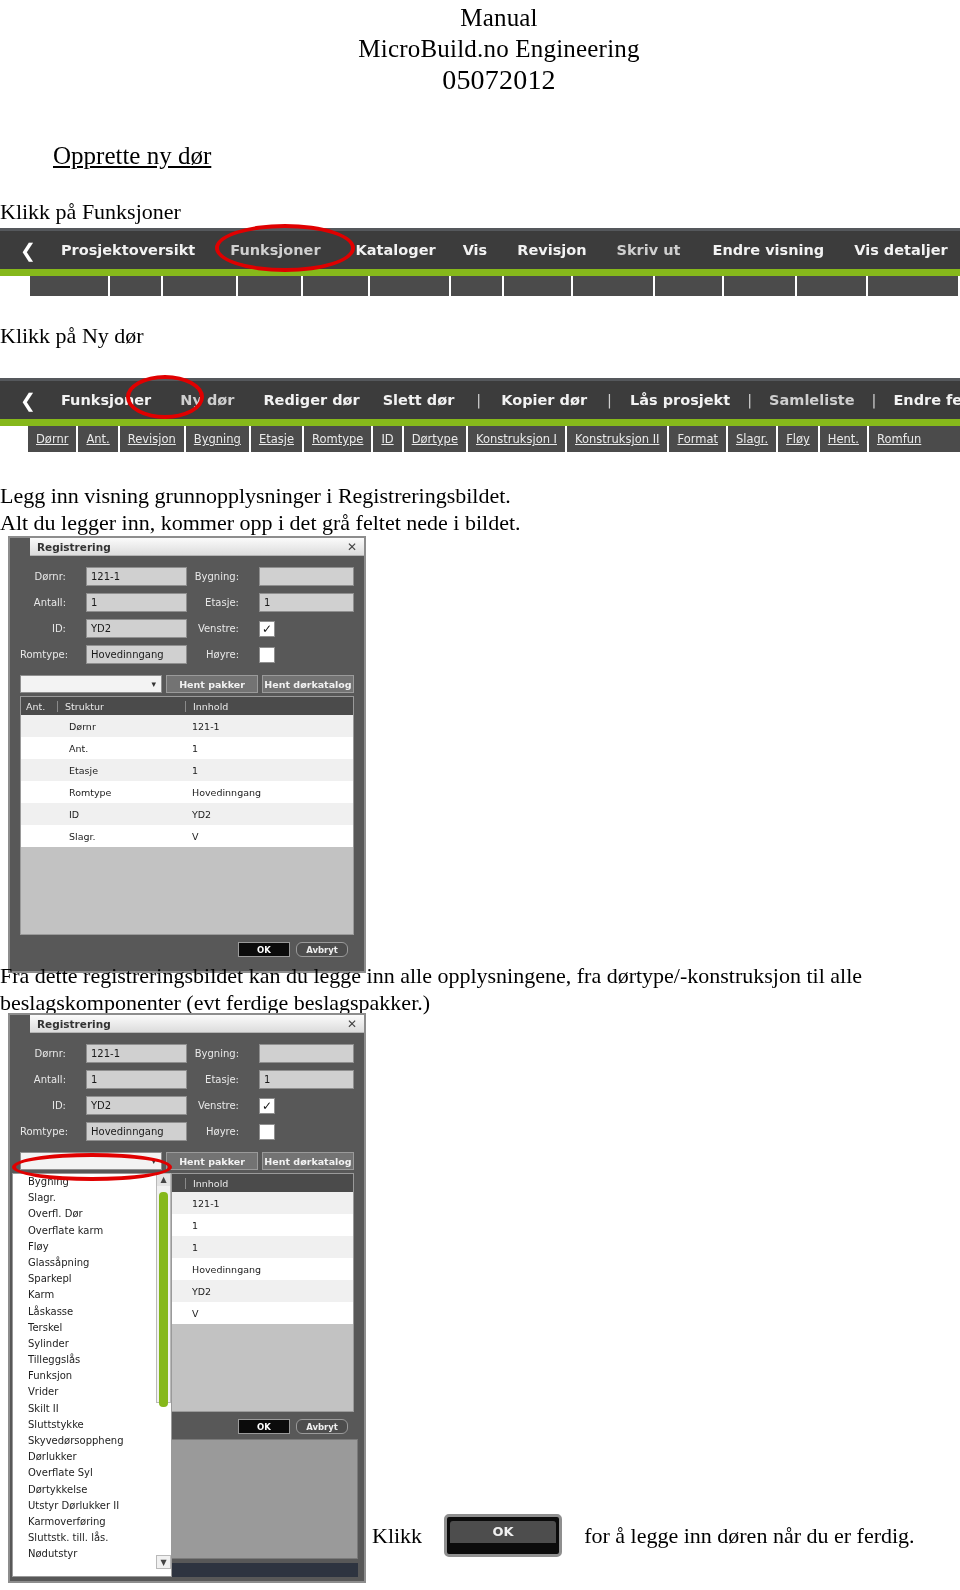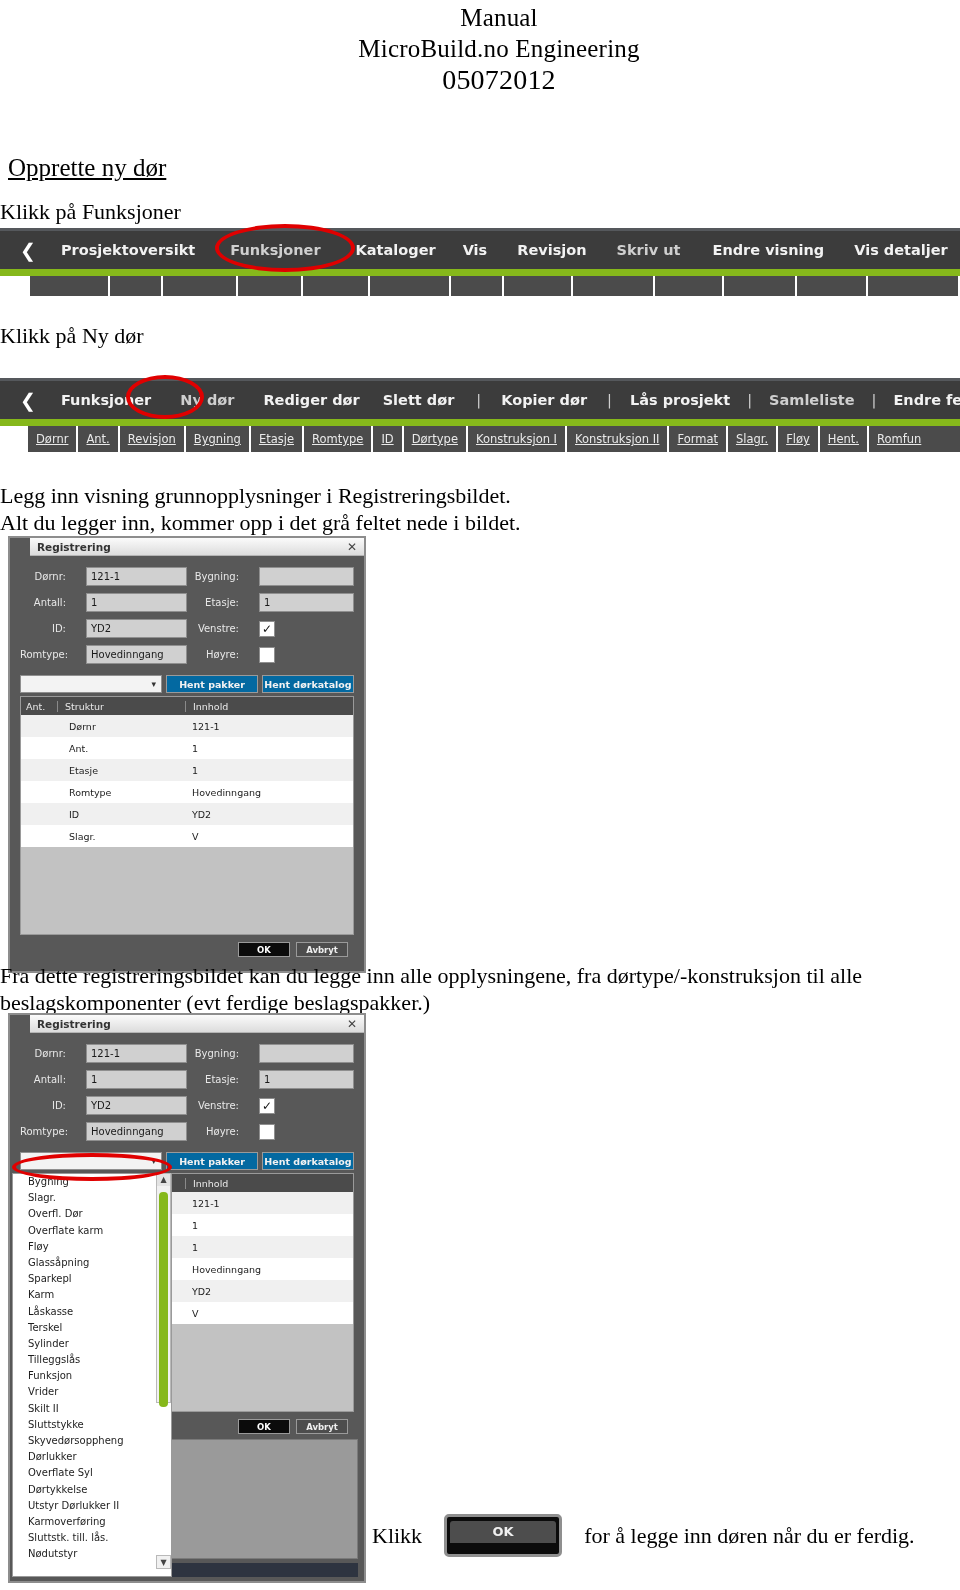--- a/index.html
+++ b/index.html
@@ -101,21 +101,21 @@
   }
 
   
   .comborow { display:flex; align-items:center; gap:4px; margin-top:4px; }
   .combo {
     width:142px; height:18px; background:#f3f3f3; border:1px solid #8f8f8f;
     display:flex; align-items:center; justify-content:flex-end;
     padding-right:5px; font-size:9px; color:#333; position:relative;
   }
   .btn-dark {
-    height:18px; background:#0369a1; border:1px solid #9a9a9a;
+    height:18px; background:#737373; border:1px solid #9a9a9a;
     color:#f2f2f2; font-size:9.5px; display:flex; align-items:center;
     justify-content:center; font-weight:bold; white-space:nowrap;
   }
   .btn-hentpakker { width:92px; }
   .btn-hentkat    { width:92px; }
 
   
   .tbl { margin-top:3px; border:1px solid #9a9a9a; background:#fff; }
   .tbl-head {
     display:flex; background:#4b4b4b; color:#e9e9e9; font-size:9.5px;
@@ -137,21 +137,21 @@
   .dlg-foot {
     display:flex; justify-content:flex-end; gap:6px;
     padding:7px 6px 6px 0;
   }
   .btn-ok, .btn-cancel {
     width:52px; height:15px; font-size:8.5px; font-weight:bold;
     display:flex; align-items:center; justify-content:center;
     border:1px solid #9a9a9a;
   }
   .btn-ok { background:#0b0b0b; color:#fff; }
-  .btn-cancel { background:#4d4d4d; color:#efefef; }
+  .btn-cancel { background:#4d4d4d; color:#efefef;border-radius:6px; }
 
   
   .dropdown {
     position:absolute; width:160px; background:#ffffff;
     border:1px solid #9a9a9a; font-family:"DejaVu Sans", sans-serif;
     z-index:30;
   }
   .dd-item {
     height:16.2px; line-height:16.2px; font-size:10px; color:#1c1c1c;
     padding-left:15px; white-space:nowrap;
@@ -177,21 +177,21 @@
 </style>
 </head>
 <body>
 
 <div class="doc-header">
   <div class="line l1">Manual</div>
   <div class="line l2">MicroBuild.no Engineering</div>
   <div class="line l3">05072012</div>
 </div>
 
-<div class="blk" style="top:154px;">
+<div class="blk" style="top:142px;padding-left:45px;">
   <div class="sec-title">Opprette ny dør</div>
 </div>
 
 <div class="blk" style="top:198px;">
   <div class="para">Klikk på Funksjoner</div>
 </div>
 
 <div class="blk appbar-wrap" style="top:228px;">
   <div class="appbar">
     <span class="back">❮</span>

